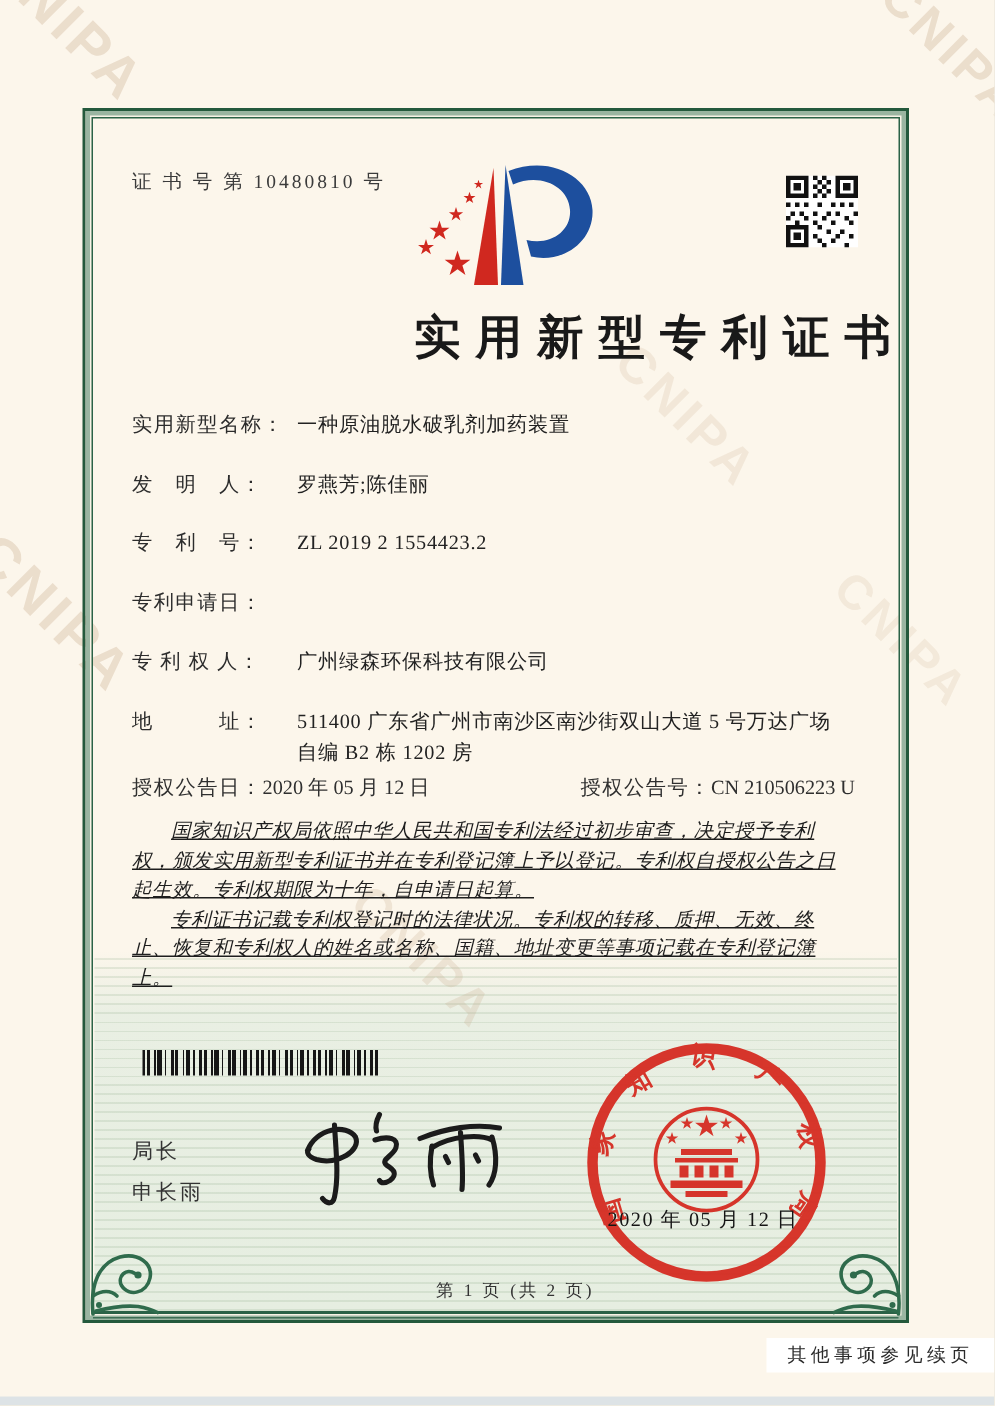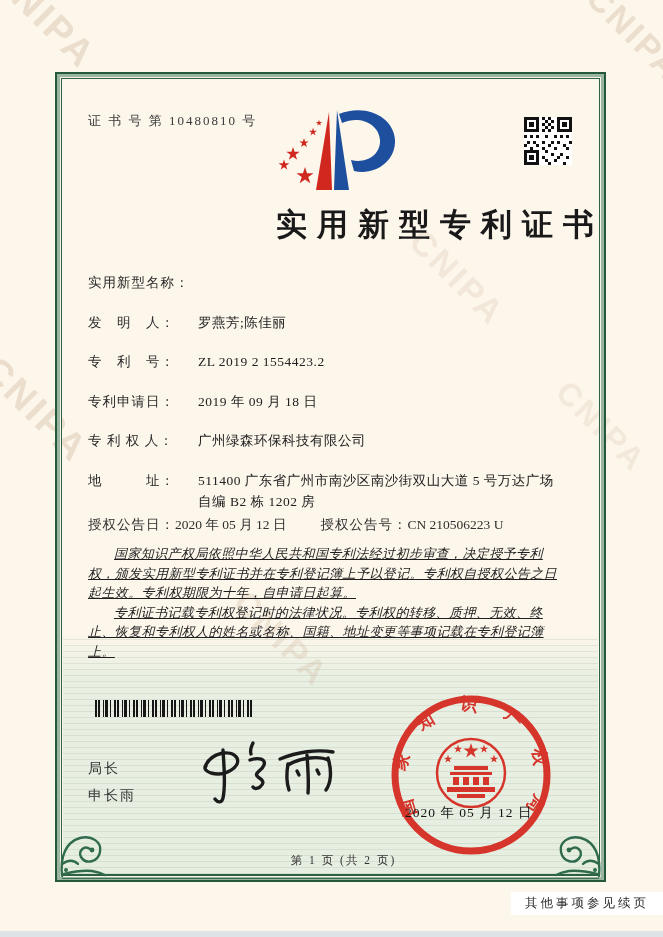--- a/index.html
+++ b/index.html
@@ -50,21 +50,21 @@
   }
   .logo { position:absolute; left:198px; top:24px; z-index:2; }
   .qr { position:absolute; left:467px; top:43px; z-index:2; }
   .title {
     position:absolute; left:0; right:0; top:130px; text-align:right;
     font-size:31px; font-weight:bold; letter-spacing:10px; text-indent:10px;
     color:#191919; z-index:2;
   }
   
   .fields { position:absolute; left:31px; top:198px; width:482px; z-index:2; font-size:13.5px; }
-  .field-row { display:flex; margin-bottom:18.5px; line-height:21px; }
+  .field-row { display:flex; margin-bottom:18.5px; line-height:21px;justify-content:space-between; }
   .field-label { width:110px; flex:0 0 110px; color:#2c2c2c; letter-spacing:1px; }
   .field-value { flex:1; color:#222; letter-spacing:.5px; }
   .grant-row .pair { display:inline-block; }
   .grant-row .pair + .pair { margin-left:34px; }
   .grant-row .inline-label { letter-spacing:1px; }
   
   .body-text {
     position:absolute; left:31px; top:470px; width:478px; z-index:2;
     font-size:13px; font-style:italic; line-height:19.5px; color:#1e1e1e;
     letter-spacing:.4px;
@@ -156,32 +156,32 @@
           <rect x="5" y="38" width="5" height="5"></rect>
         <path d="M18 0h3v3h-3z M24 0h3v3h-3z M21 3h3v3h-3z M27 3h3v3h-3z M18 6h3v3h-3z M24 6h3v3h-3z M21 9h3v3h-3z M27 9h3v3h-3z M18 12h3v3h-3z M24 12h3v3h-3z M0 18h3v3h-3z M6 18h3v3h-3z M12 18h3v3h-3z M21 18h3v3h-3z M30 18h3v3h-3z M36 18h3v3h-3z M42 18h3v3h-3z M3 24h3v3h-3z M9 24h3v3h-3z M18 24h3v3h-3z M27 24h3v3h-3z M33 24h3v3h-3z M45 24h3v3h-3z M0 27h3v3h-3z M12 27h3v3h-3z M24 27h3v3h-3z M39 27h3v3h-3z M6 30h3v3h-3z M18 30h3v3h-3z M30 30h3v3h-3z M42 30h3v3h-3z M21 33h3v3h-3z M27 36h3v3h-3z M36 36h3v3h-3z M18 39h3v3h-3z M33 39h3v3h-3z M42 39h3v3h-3z M21 42h3v3h-3z M30 42h3v3h-3z M39 45h3v3h-3z M24 45h3v3h-3z"></path>
       </g>
     </svg>
 
     <div class="title">实用新型专利证书</div>
 
     <div class="fields">
       <div class="field-row">
         <span class="field-label">实用新型名称：</span>
+        <span class="field-value">一种原油脱水破乳剂加药装置</span>
       </div>
       <div class="field-row">
         <span class="field-label">发　明　人：</span>
         <span class="field-value">罗燕芳;陈佳丽</span>
       </div>
       <div class="field-row">
         <span class="field-label">专　利　号：</span>
         <span class="field-value">ZL 2019 2 1554423.2</span>
       </div>
       <div class="field-row">
         <span class="field-label">专利申请日：</span>
-        <span class="field-value">2019 年 09 月 18 日</span>
       </div>
       <div class="field-row">
         <span class="field-label">专 利 权 人：</span>
         <span class="field-value">广州绿森环保科技有限公司</span>
       </div>
       <div class="field-row" style="margin-bottom:2px;">
         <span class="field-label">地　　　址：</span>
         <span class="field-value">
           <span>511400 广东省广州市南沙区南沙街双山大道 5 号万达广场</span><br>
           <span>自编 B2 栋 1202 房</span>

